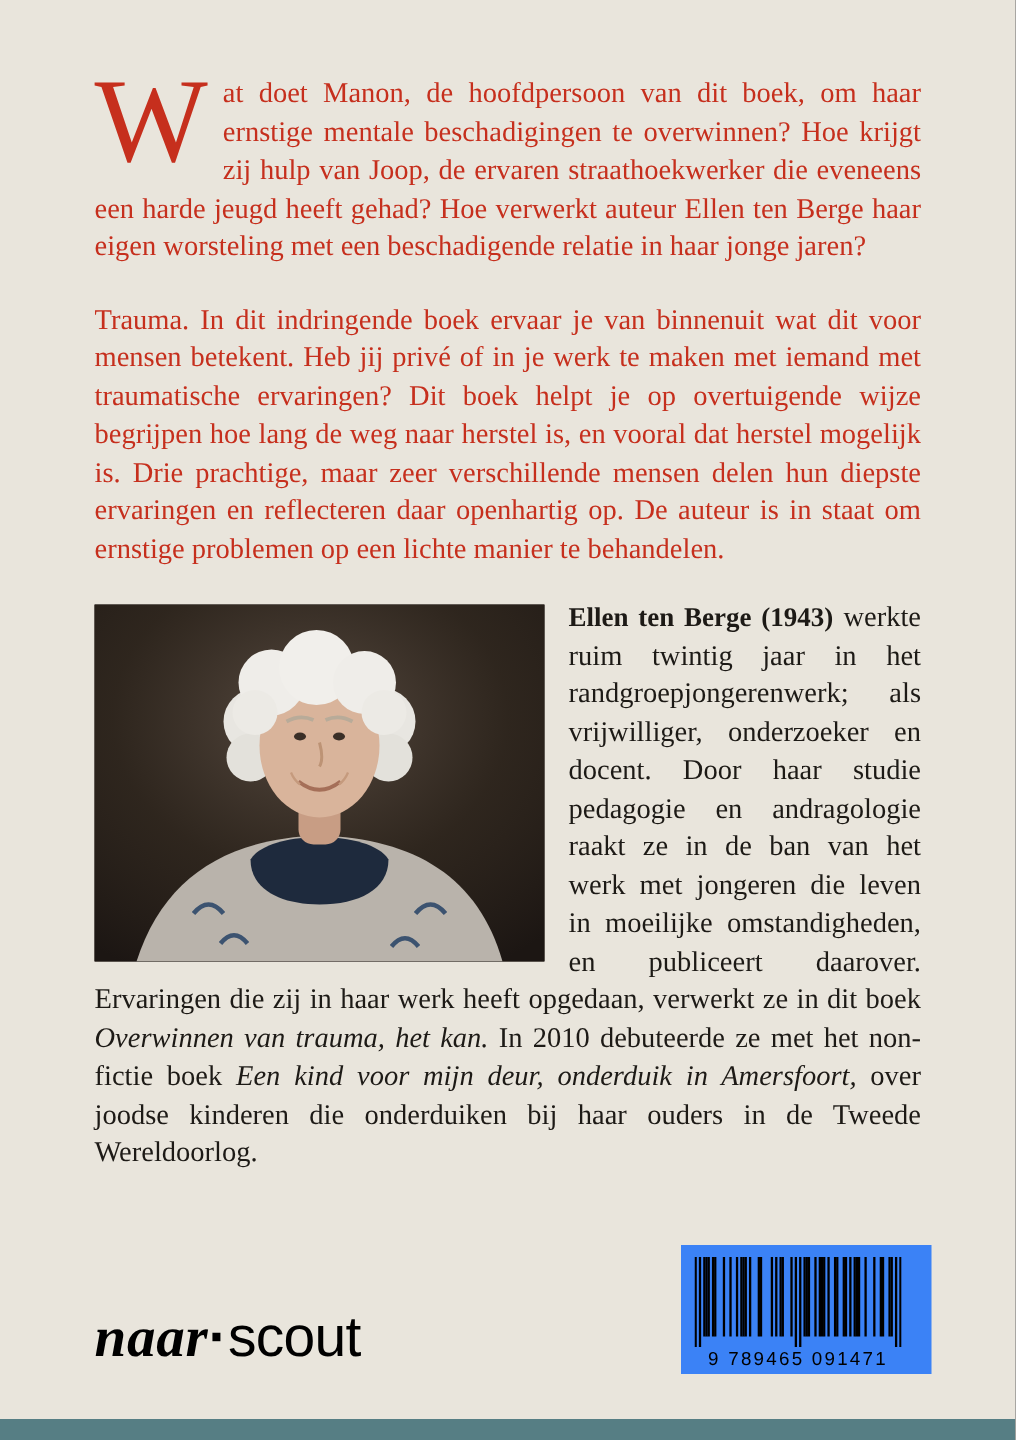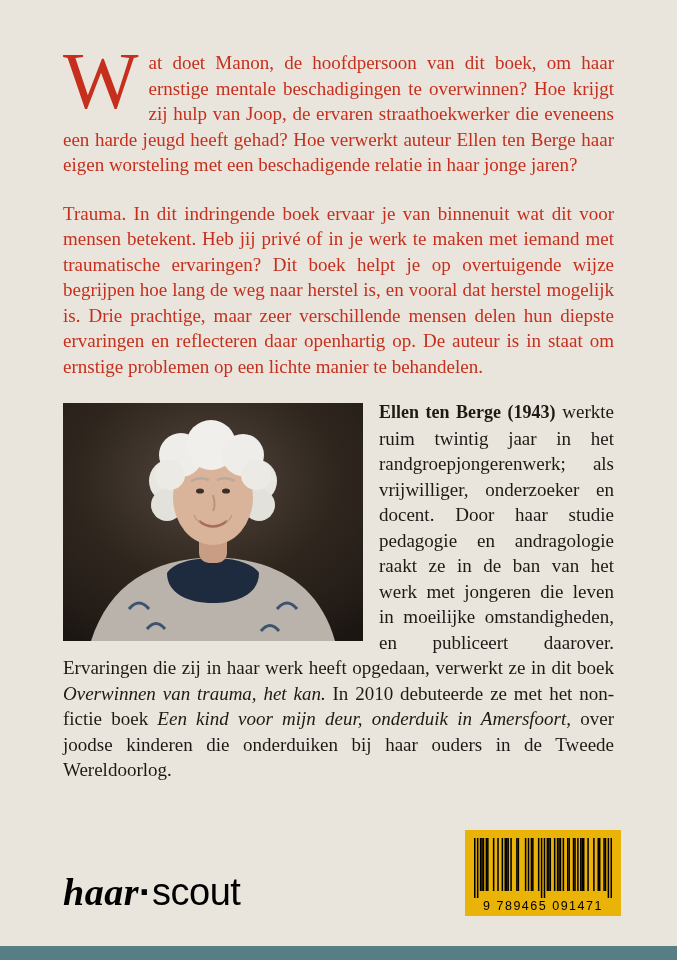--- a/index.html
+++ b/index.html
@@ -59,22 +59,22 @@
     font-size:38px;
     letter-spacing:0.5px;
     white-space:nowrap;
   }
   .logo .boek{font-family:"Liberation Serif",serif;font-style:italic;font-weight:700;}
   .logo .dot{font-family:"Liberation Sans",sans-serif;font-weight:700;}
   .logo .scout{font-family:"Liberation Sans",sans-serif;font-weight:400;letter-spacing:-0.5px;}
   .barcode-box{
     position:absolute;
     right:56px;bottom:44px;
-    background:#eab308;
-    padding:8px 9px 3px 9px;
+    background:#3b82f6;
+    padding:8px 20px 3px 9px;
     width:138px;
     text-align:center;
     margin-left:19px;
   }
   .barcode-box svg{display:block;width:138px;height:60px;}
   .barcode-number{
     font-family:"Liberation Sans",sans-serif;
     font-size:12.5px;
     letter-spacing:1.5px;
     color:#000;
@@ -149,21 +149,21 @@
           <path d="M136 118 q14 11 28 0" stroke="#a56f58" fill="none" stroke-width="2.5"></path>
           <path d="M131 112 q2 5 6 8" stroke="#c59a7d" fill="none" stroke-width="1.5"></path>
           <path d="M169 112 q-2 5 -6 8" stroke="#c59a7d" fill="none" stroke-width="1.5"></path>
         </svg>
       </div>
       <span class="author-name">Ellen ten Berge (1943)</span><span> werkte ruim twintig jaar in het randgroepjongerenwerk; als vrijwilliger, onderzoeker en docent. Door haar studie pedagogie en andragologie raakt ze in de ban van het werk met jongeren die leven in moeilijke omstandigheden, en publiceert daarover. Ervaringen die zij in haar werk heeft opgedaan, verwerkt ze in dit boek </span><span class="btitle">Overwinnen van trauma, het kan.</span><span> In 2010 debuteerde ze met het non-fictie boek </span><span class="btitle">Een kind voor mijn deur, onderduik in Amersfoort,</span><span> over joodse kinderen die onderduiken bij haar ouders in de Tweede Wereldoorlog.</span>
       <div class="clear"></div>
     </div>
   </div>
 
-  <div class="logo"><span class="boek">haar</span><span class="dot">·</span><span class="scout">scout</span></div>
+  <div class="logo"><span class="boek">naar</span><span class="dot">·</span><span class="scout">scout</span></div>
 
   <div class="barcode-box">
     <svg id="barcode-svg" viewBox="0 0 95 60" preserveAspectRatio="none">
         <rect x="0" y="0" width="1.05" height="60" fill="#000"></rect>
         <rect x="2" y="0" width="1.05" height="60" fill="#000"></rect>
         <rect x="4" y="0" width="1.05" height="53" fill="#000"></rect>
         <rect x="5" y="0" width="1.05" height="53" fill="#000"></rect>
         <rect x="6" y="0" width="1.05" height="53" fill="#000"></rect>
         <rect x="8" y="0" width="1.05" height="53" fill="#000"></rect>
         <rect x="9" y="0" width="1.05" height="53" fill="#000"></rect>

